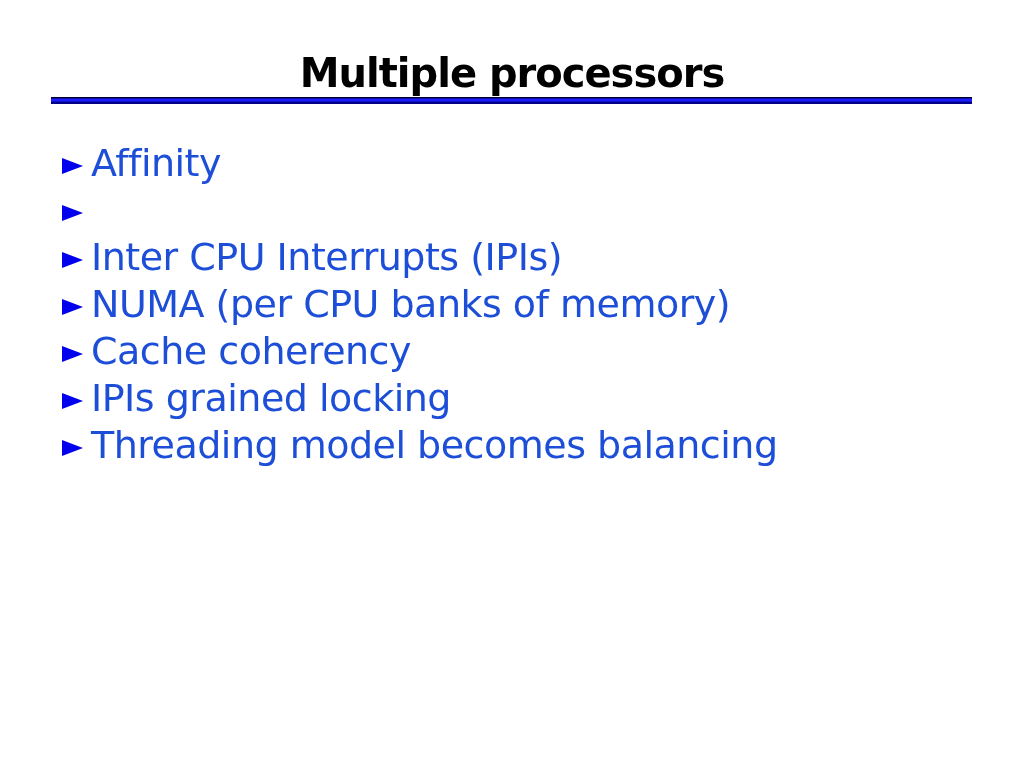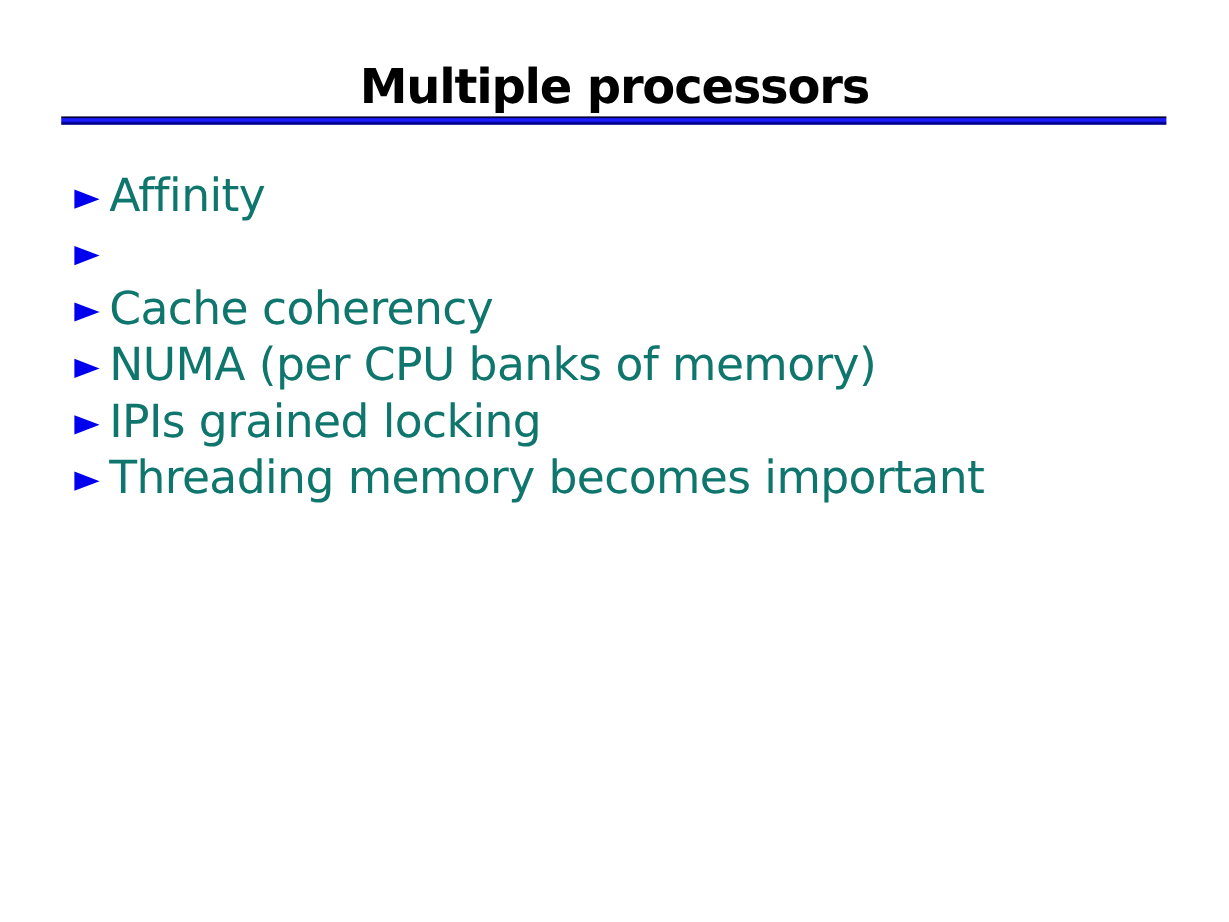--- a/index.html
+++ b/index.html
@@ -64,47 +64,51 @@
     border-top: 8px solid transparent;
     border-bottom: 8px solid transparent;
     margin-right: 8px;
     margin-top: 4px;
     flex: 0 0 auto;
   }
   .bullet-text {
     font-size: 38px;
     letter-spacing: -0.5px;
     line-height: 47px;
-    color: #0f766e;
+    color: #1d4ed8;
   }
 </style>
 </head>
 <body>
 
 <div class="slide">
   <div class="title">Multiple processors</div>
   <div class="rule"></div>
   <ul class="bullets">
       <li>
       <span class="bullet-icon"></span>
       <span class="bullet-text">Affinity</span>
     </li>
       <li>
       <span class="bullet-icon"></span>
     </li>
       <li>
       <span class="bullet-icon"></span>
-      <span class="bullet-text">Cache coherency</span>
+      <span class="bullet-text">Inter CPU Interrupts (IPIs)</span>
     </li>
       <li>
       <span class="bullet-icon"></span>
       <span class="bullet-text">NUMA (per CPU banks of memory)</span>
     </li>
       <li>
       <span class="bullet-icon"></span>
+      <span class="bullet-text">Cache coherency</span>
+    </li>
+      <li>
+      <span class="bullet-icon"></span>
       <span class="bullet-text">IPIs grained locking</span>
     </li>
       <li>
       <span class="bullet-icon"></span>
-      <span class="bullet-text">Threading memory becomes important</span>
+      <span class="bullet-text">Threading model becomes balancing</span>
     </li>
     </ul>
 </div>
 
 </body></html>

